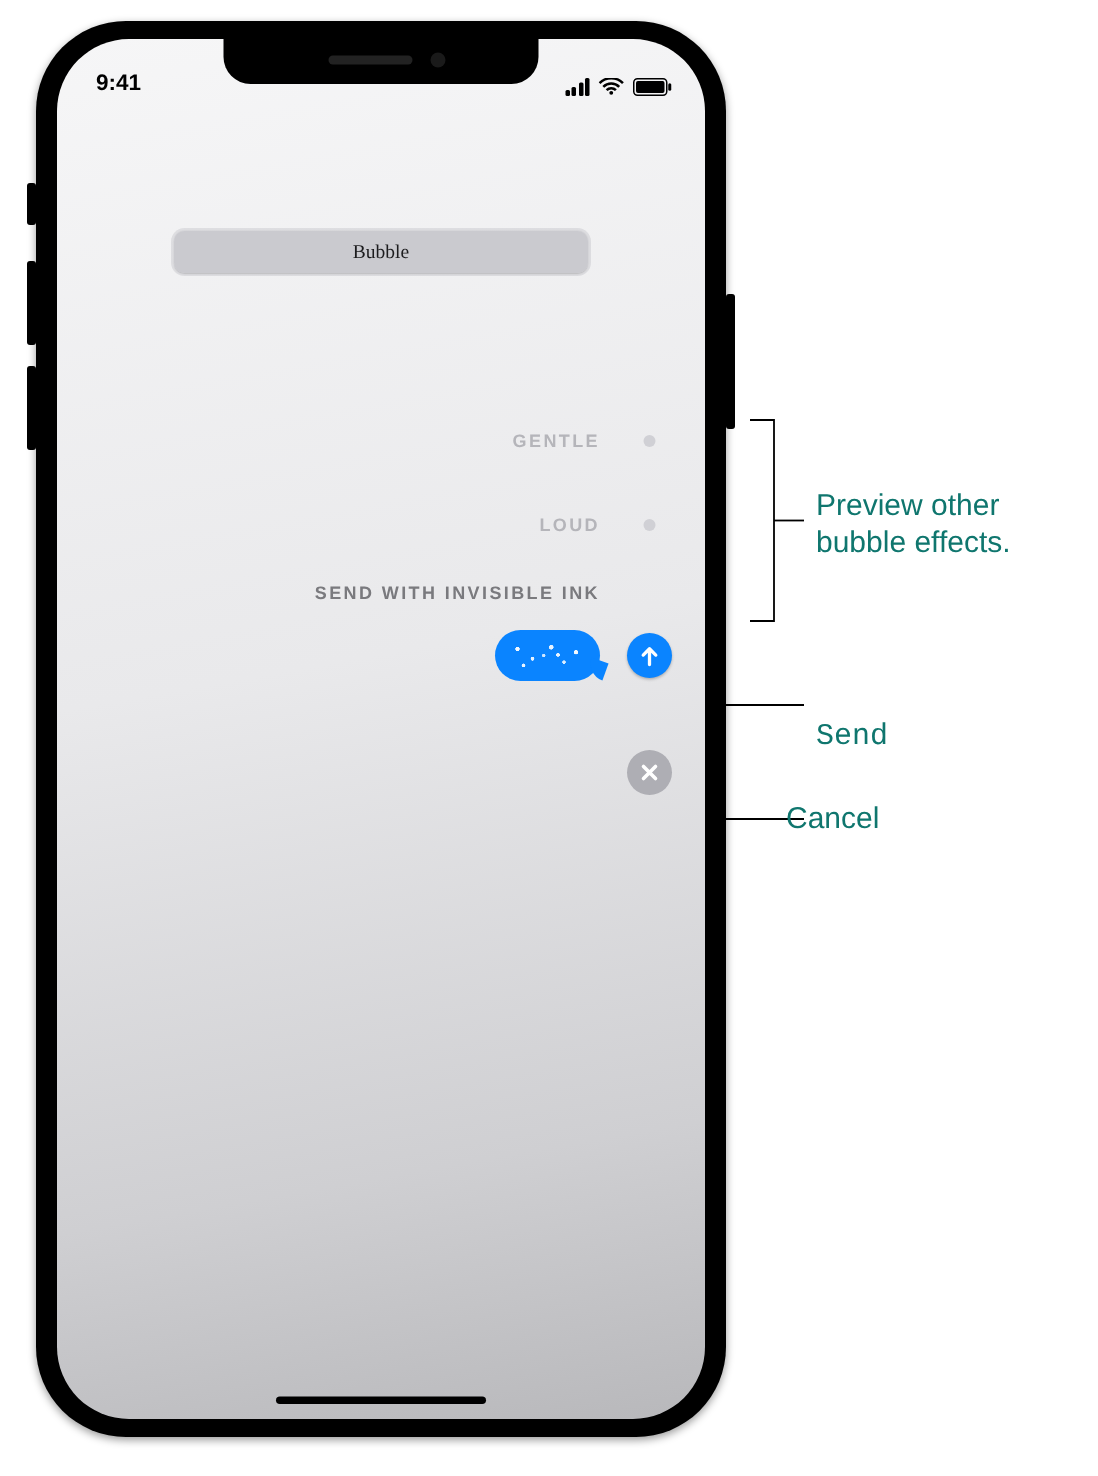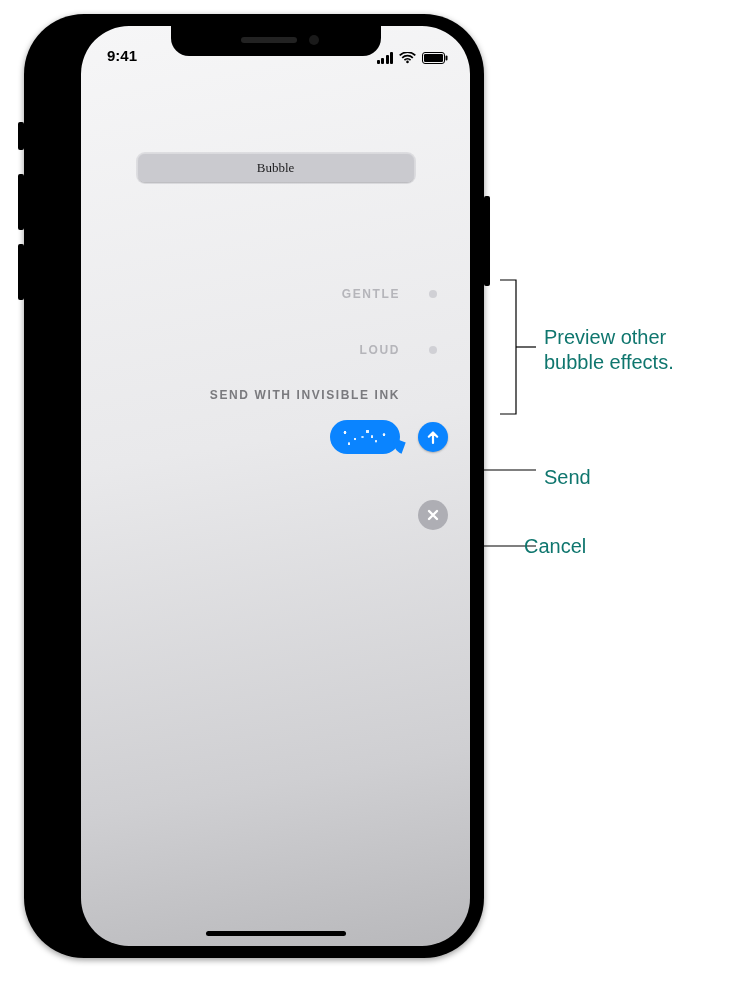--- a/index.html
+++ b/index.html
@@ -30,21 +30,20 @@
   }
   .phone-screen {
     position: absolute;
     left: 14px;
     right: 14px;
     top: 12px;
     bottom: 12px;
     border-radius: 48px;
     overflow: hidden;
     background: linear-gradient(170deg, #f6f6f7 0%, #e9e9eb 45%, #cfcfd2 80%, #b8b8bb 100%);
-    margin-left: 43px;
   }
   .notch {
     position: absolute;
     top: 0;
     left: 50%;
     transform: translateX(-50%);
     width: 210px;
     height: 30px;
     background: #000;
     border-bottom-left-radius: 18px;
@@ -339,17 +338,17 @@
     <svg class="lines">
 
       <path d="M500 280 H516 V414 H500"></path>
       <line x1="516" y1="347" x2="536" y2="347"></line>
 
       <line x1="478" y1="470" x2="536" y2="470"></line>
 
       <line x1="478" y1="546" x2="536" y2="546"></line>
     </svg>
     <div class="callout-text" style="left:544px; top:325px; width:175px;">Preview other bubble effects.</div>
-    <div class="callout-text" style="left:544px; top:465px;">Send</div>
+    <div class="callout-text" style="left:544px; top:479px;font-family:Liberation Mono, monospace;">Send</div>
     <div class="callout-text" style="left:524px; top:534px;text-align:right;">Cancel</div>
   </div>
 
 </div>
 
 </body></html>

